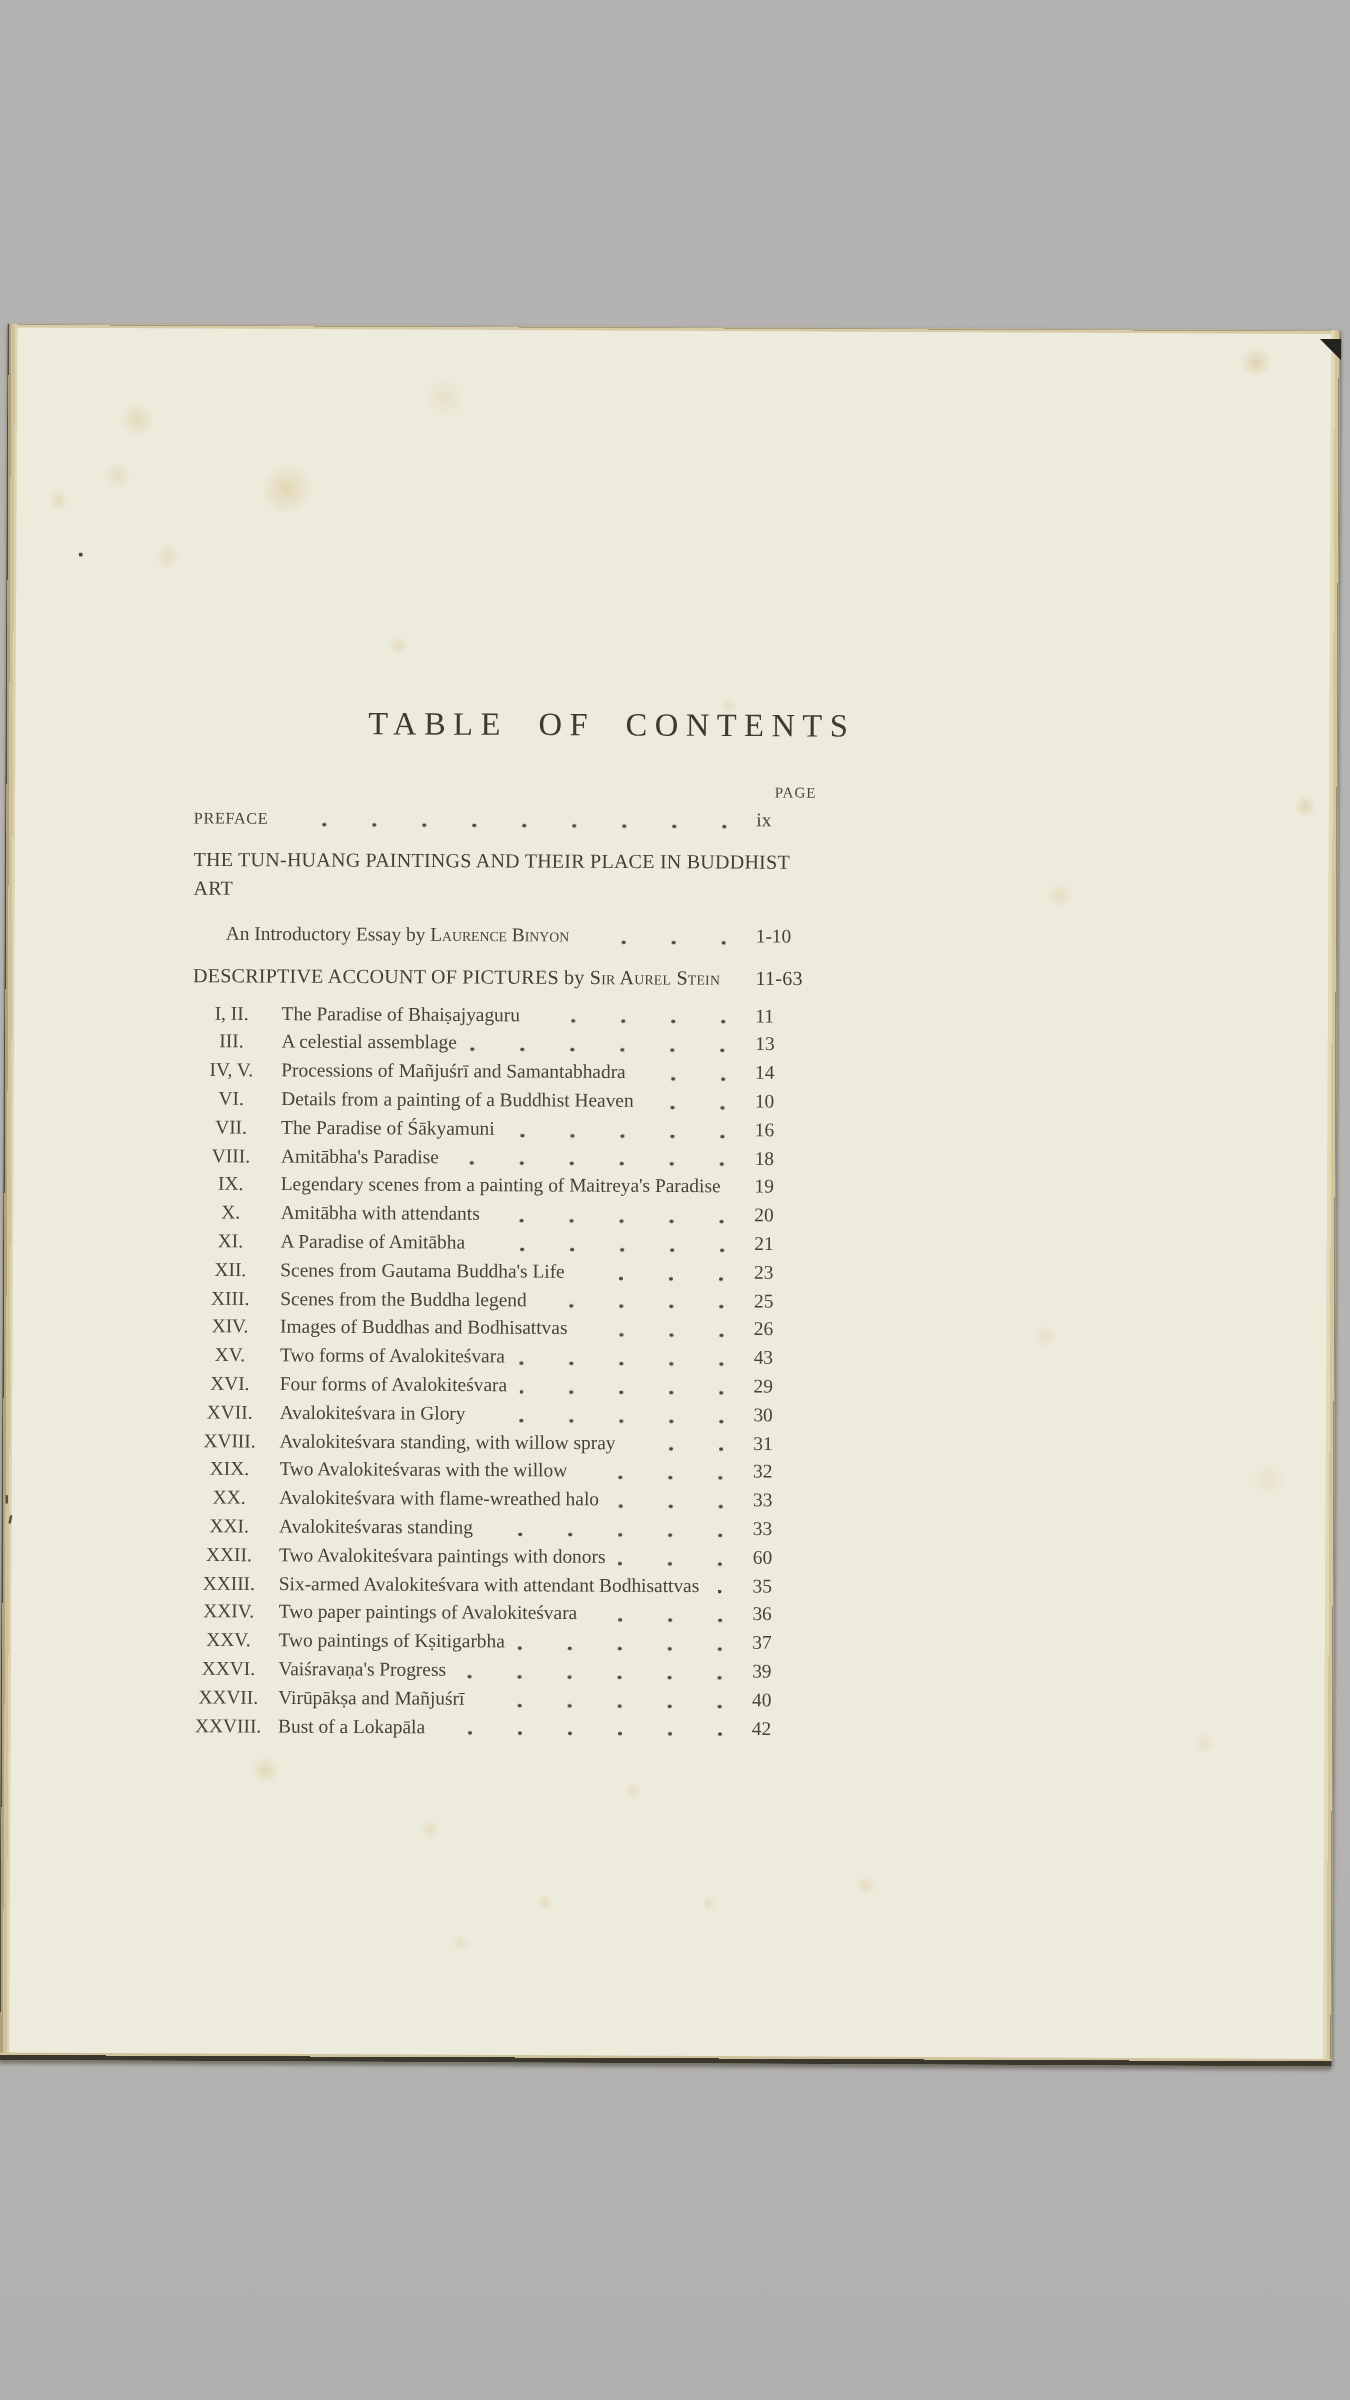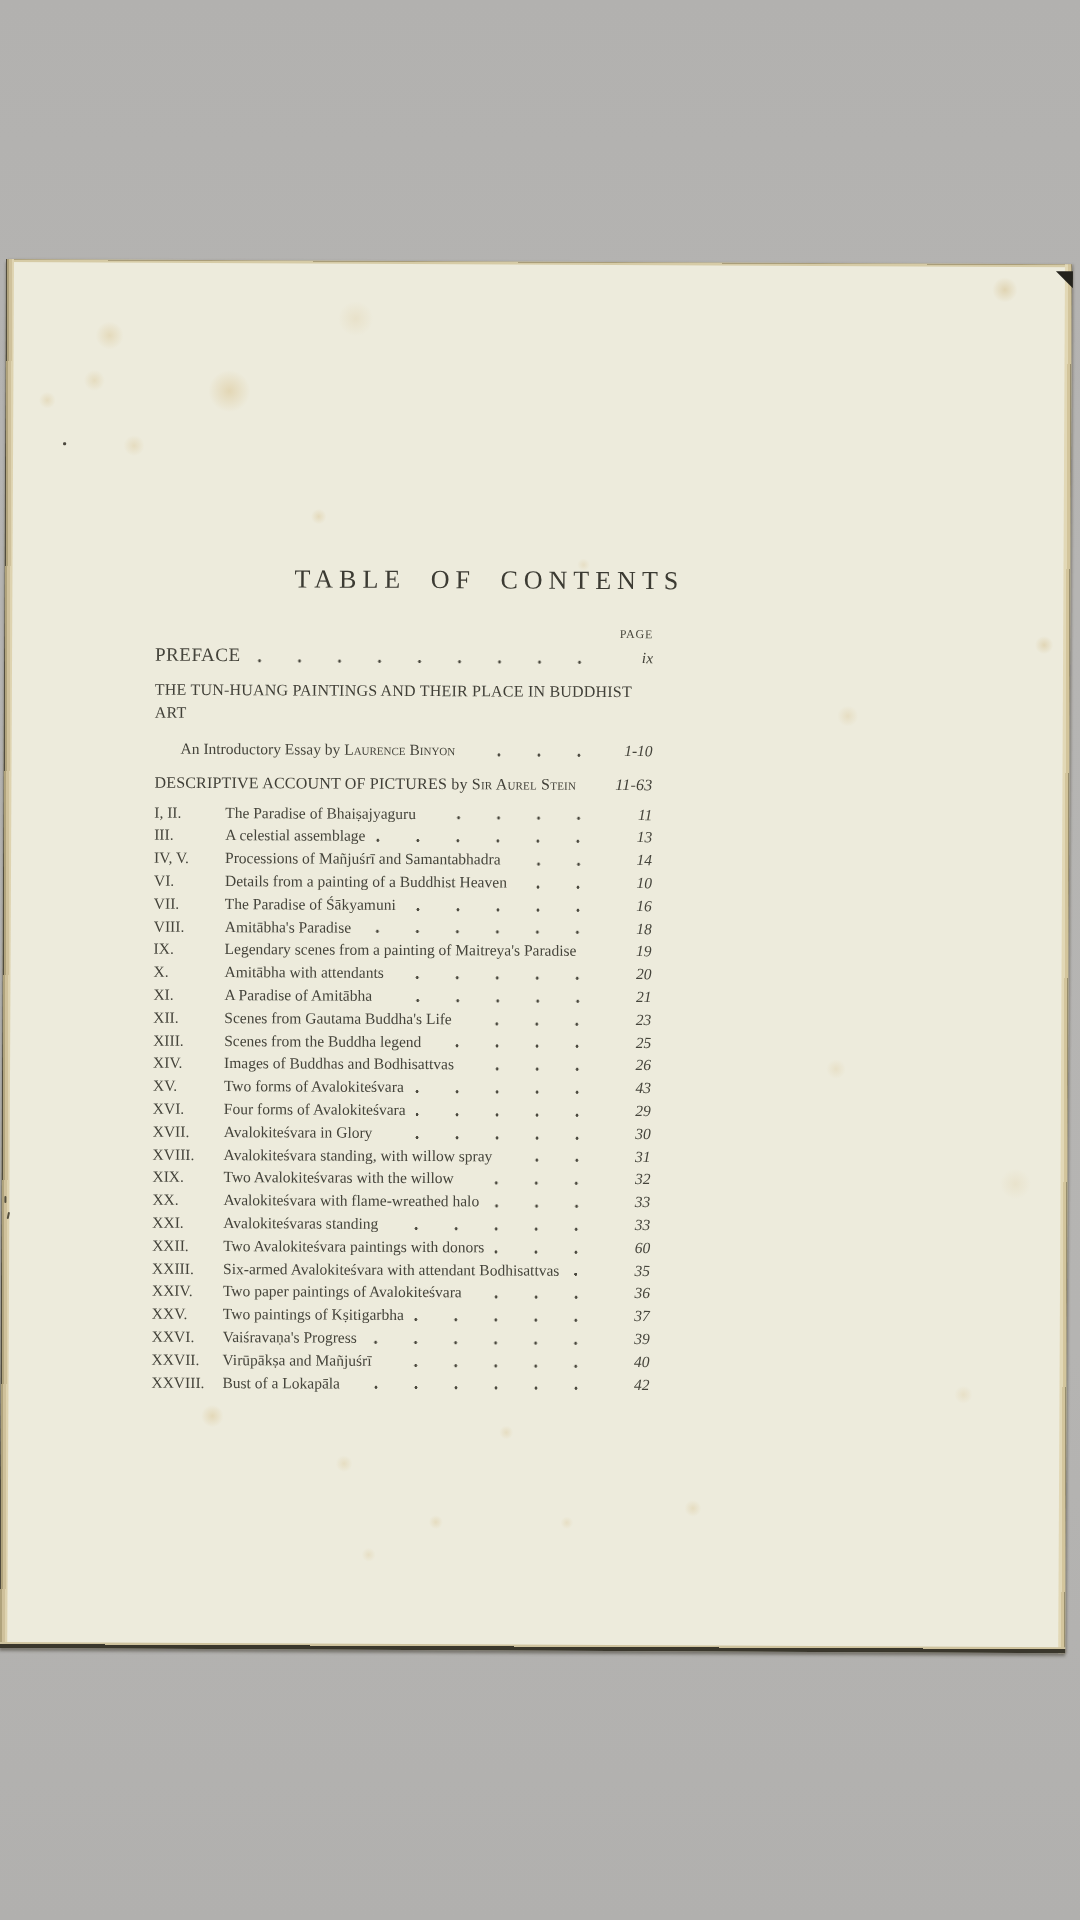--- a/index.html
+++ b/index.html
@@ -98,30 +98,30 @@
   }
   .row { display: flex; align-items: baseline; line-height: 22.8px; }
   .leader {
     flex: 1 1 auto; align-self: flex-end;
     height: 7px; margin: 0 6px 4px 10px;
     background-image: radial-gradient(circle 1.6px at 20px 3.5px, #4a483e 1.3px, rgba(0,0,0,0) 1.7px);
     background-size: 40px 7px;
     background-position: right center;
     background-repeat: repeat-x;
   }
-  .pg { flex: 0 0 48px; text-align: right; white-space: nowrap; font-style: italic; }
+  .pg { flex: 0 0 48px; text-align: left; white-space: nowrap; }
   .preface-row { margin-top: 5px; }
-  .preface-label { font-size: 19px; letter-spacing: 0.5px; }
+  .preface-label { font-size: 13px; letter-spacing: 0.5px; }
   .section { margin-top: 10px; }
   .section-head { font-size: 16px; letter-spacing: 0.2px; line-height: 23px; color: #403f37; }
   .sub-row { padding-left: 26px; }
   .sc { font-variant: small-caps; }
   .entries { margin-top: 8px; }
   .entry { display: flex; align-items: baseline; line-height: 22.8px; }
-  .num { flex: 0 0 62px; text-align: left; white-space: nowrap; }
+  .num { flex: 0 0 62px; text-align: center; white-space: nowrap; }
   .etitle { padding-left: 9px; white-space: nowrap; }
 </style>
 </head>
 <body>
 
 <div class="scan-bg"></div>
 
 <div class="page">
   <div class="edge-top"></div>
   <div class="edge-left"></div>

